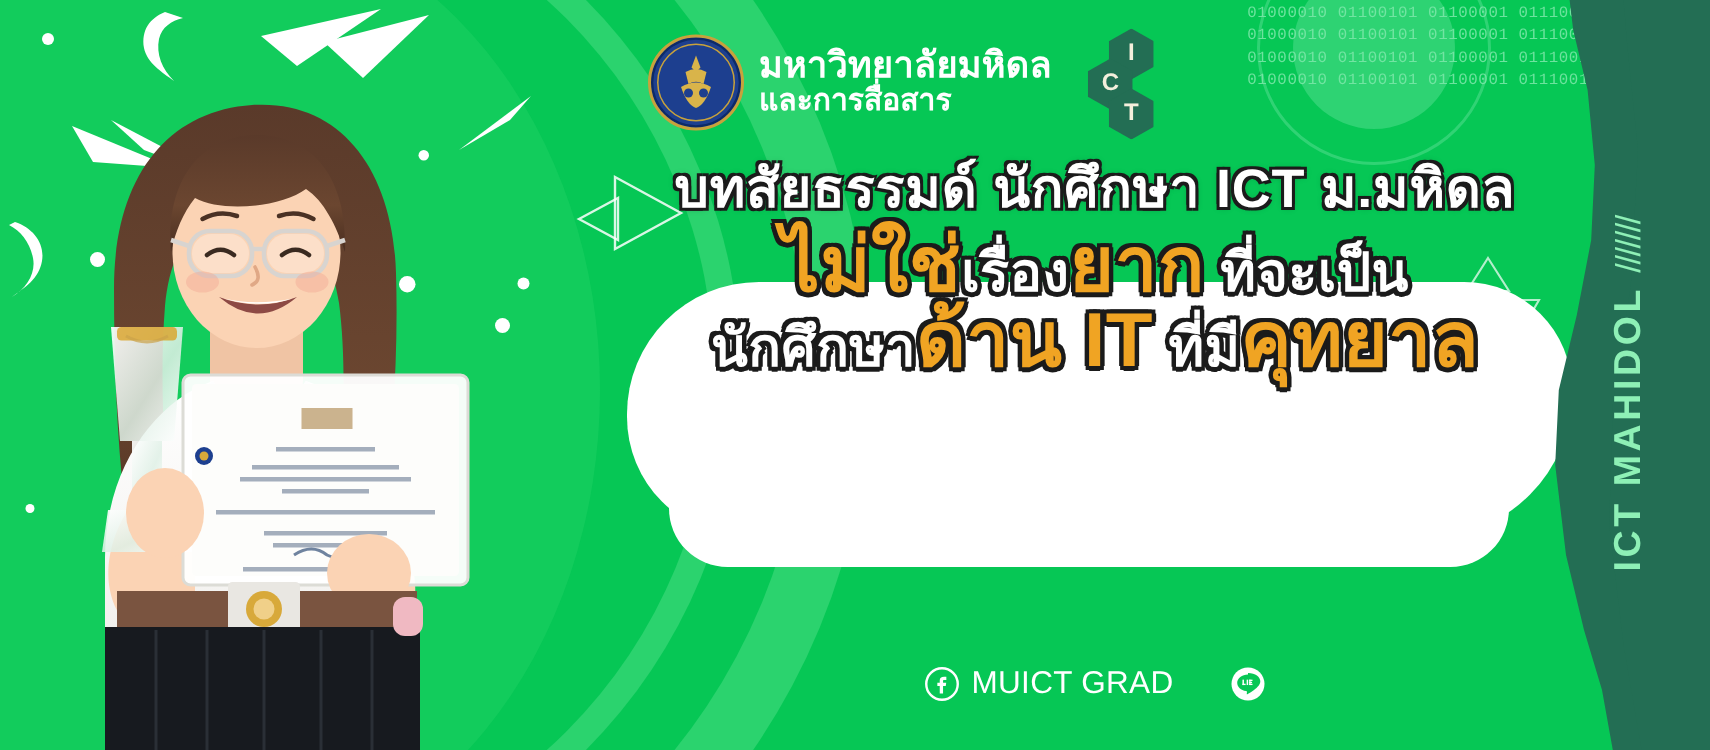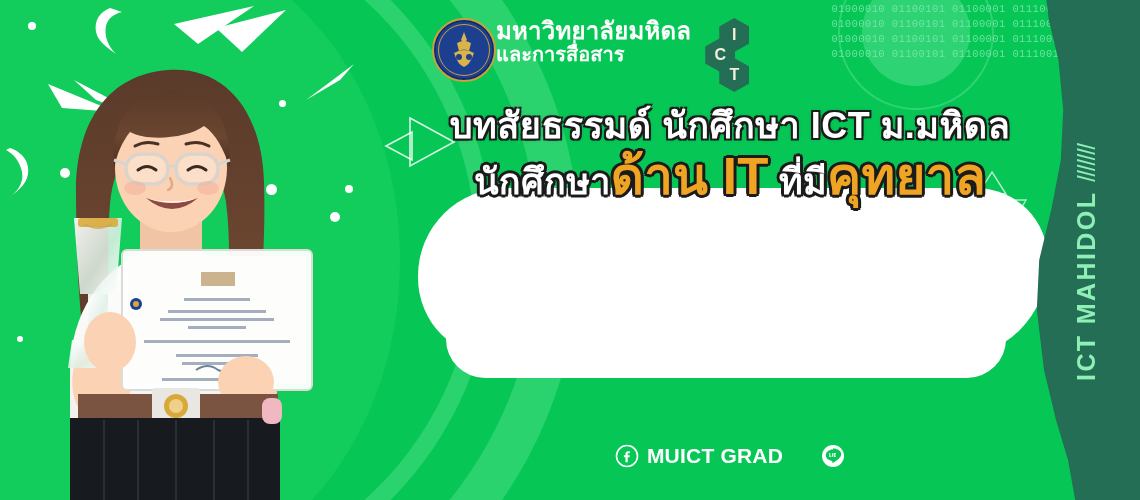--- a/index.html
+++ b/index.html
@@ -108,21 +108,21 @@
   
   .photo-wrap{
     position:absolute; left:18px; top:42px;
     width:330px; height:458px;
   }
   .person{ position:absolute; left:0; top:0; width:330px; height:458px; }
 
   
   .header{
     position:absolute; left:432px; top:18px;
-    display:flex; align-items:flex-start; 
+    display:flex; align-items:center; gap:10px;
     height:74px;
   }
   .seal{
     width:64px; height:64px; border-radius:50%;
     background:#1d3f8f;
     border:2.5px solid #c8a23c;
     position:relative; flex:0 0 auto;
     box-shadow:0 0 0 1.5px #0d2a66 inset;
   }
   .seal-ring{
@@ -204,21 +204,21 @@
 
   
   .social{
     position:absolute; left:420px; top:444px;
     width:620px;
     display:flex; align-items:center; justify-content:center; gap:38px;
     color:#ffffff;
   }
   .soc{
     display:flex; align-items:center; gap:8px;
-    font-size:21px; font-weight:bold; letter-spacing:.2px;
+    font-size:21px; font-weight:normal; letter-spacing:.2px;
     color:#ffffff;
   }
   .soc-icon{ width:24px; height:24px; flex:0 0 auto; }
 </style>
 </head>
 <body>
 
 <div id="banner">
 
   <div class="bg-arc-outer"></div>
@@ -423,20 +423,23 @@
     <div class="ict-logo">
       <div class="hex hex-i">I</div>
       <div class="hex hex-c">C</div>
       <div class="hex hex-t">T</div>
     </div>
   </div>
 
   <div class="headline">
     <div class="line l1">บทสัยธรรมด์ นักศึกษา ICT ม.มหิดล</div>
     <div class="line big">
+      <span class="o">ไม่ใช่</span><span class="w sm">เรื่อง</span><span class="o">ยาก</span><span class="w sm"> ที่จะเป็น</span>
+    </div>
+    <div class="line big">
       <span class="w sm">นักศึกษา</span><span class="o">ด้าน IT</span><span class="w sm"> ที่มี</span><span class="o">คุทยาล</span>
     </div>
   </div>
 
   <div class="social">
 
     <div class="soc">
       <svg class="soc-icon" viewBox="0 0 24 24">
         <circle cx="12" cy="12" r="10.5" fill="none" stroke="#ffffff" stroke-width="1.6"></circle>
         <path d="M13.4 7.2 h1.5 v2.1 h-1.5 c-.5 0-.7.2-.7.7 v1.2 h2.1 l-.3 2.1 h-1.8 v5 h-2.2 v-5 H8.9 v-2.1 h1.6 V9.6 c0-1.5 .9-2.4 2.9-2.4 Z" fill="#ffffff"></path>

